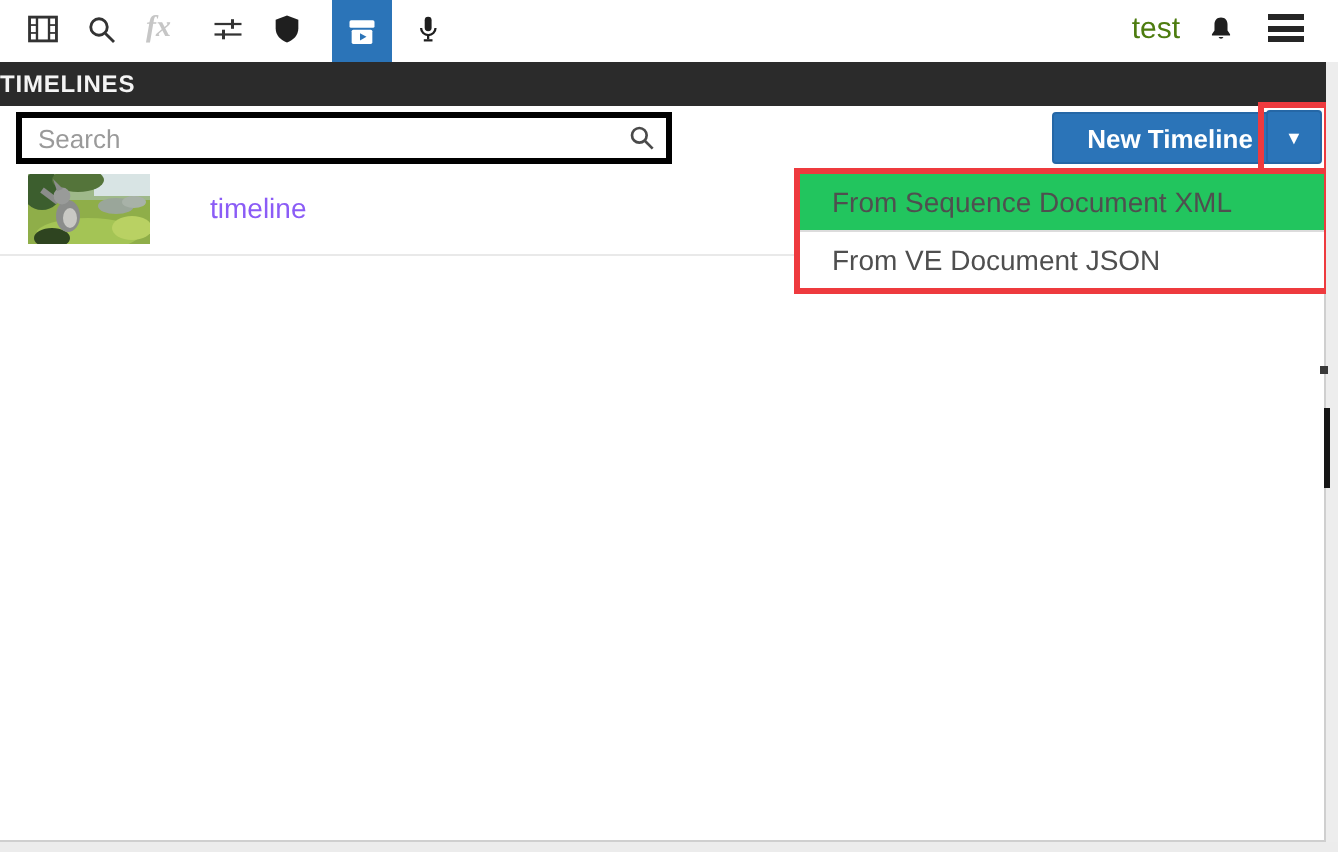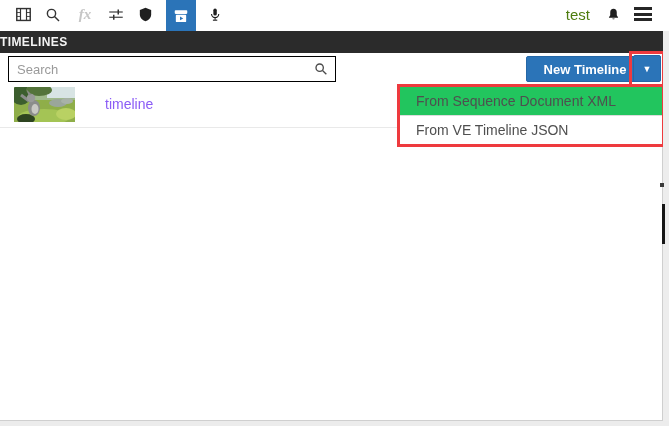--- a/index.html
+++ b/index.html
@@ -2,35 +2,35 @@
 <html><head>
 <meta charset="utf-8">
 <style>
   * { margin:0; padding:0; box-sizing:border-box; }
   html,body { width:669px; height:426px; font-family:"Liberation Sans", sans-serif; background:#ececec; }
   .app { position:absolute; left:0; top:0; width:669px; height:426px; overflow:hidden; }
   .panel-bg { position:absolute; left:0; top:0; width:663px; height:421px; background:#ffffff; border-right:1px solid #cfcfcf; border-bottom:1px solid #cfcfcf; }
 
   
   .navbar { position:absolute; left:0; top:0; width:669px; height:31px; background:#ffffff; }
-  .nav-icon { position:absolute; top:0; height:29px; display:flex; align-items:center; justify-content:center; cursor:pointer;font-weight:bold; }
+  .nav-icon { position:absolute; top:0; height:29px; display:flex; align-items:center; justify-content:flex-start; cursor:pointer;font-weight:bold; }
   .nav-icon svg { display:block; }
   .fx-glyph { font-family:"Liberation Serif", serif; font-style:italic; font-size:15px; color:#c6c6c6; }
   .active-tab { position:absolute; left:166px; top:0; width:30px; height:31px; background:#2b74b8; display:flex; align-items:center; justify-content:center; }
   .username { position:absolute; right:79px; top:6px; font-size:15px; color:#4d7c0f; cursor:pointer; }
   .hamburger { position:absolute; left:634px; top:7px; width:18px; cursor:pointer; }
   .hamburger div { height:3px; background:#262626; margin-bottom:2.6px; }
 
   
   .section-bar { position:absolute; left:0; top:31px; width:663px; height:22px; background:#2b2b2b; display:flex; align-items:center; }
   .section-title { color:#f4f4f4; font-size:12px; font-weight:bold; letter-spacing:0.4px; }
 
   
   .search-wrap { position:absolute; left:8px; top:56px; width:328px; height:26px; }
-  .search-input { width:100%; height:100%; border:1px solid #000000; padding:0 28px 0 8px; font-size:13px; color:#0369a1; font-family:"Liberation Sans", sans-serif; outline:none; }
+  .search-input { width:100%; height:100%; border:3px solid #000000; padding:0 28px 0 8px; font-size:13px; color:#0369a1; font-family:"Liberation Sans", sans-serif; outline:none; }
   .search-input::placeholder { color:#9a9a9a; }
   .search-glass { position:absolute; right:7px; top:5px; cursor:pointer; }
 
   .btn-new { position:absolute; left:526px; top:56px; width:118px; height:26px; background:#2b74b8; color:#ffffff; border:1px solid #2567a6; border-radius:2px; font-size:13px; font-weight:bold; font-family:"Liberation Sans", sans-serif; cursor:pointer; }
   .caret-annot { position:absolute; left:629px; top:51px; width:36px; height:36px; border:3px solid #ee3a3e; }
   .btn-caret { position:absolute; left:633px; top:55px; width:28px; height:27px; background:#2b74b8; color:#ffffff; border:1px solid #2567a6; border-radius:2px; font-size:9px; cursor:pointer; font-family:"Liberation Sans", sans-serif; }
 
   
   .dropdown-annot { position:absolute; left:397px; top:84px; width:268px; height:63px; border:3px solid #ee3a3e; background:#ffffff; }
   .dropdown-item { position:absolute; left:0; width:262px; height:28px; display:flex; align-items:center; padding-left:16px; font-size:14px; color:#4f4f4f; cursor:pointer; white-space:nowrap; }
@@ -165,20 +165,20 @@
       <circle cx="17" cy="11" r="4.2" fill="#999b99"></circle>
       <path d="M14.5 8.5 L12.5 2.5 L17.5 7.5 Z" fill="#8b8d8b"></path>
     </svg>
   </div>
   <a class="timeline-link">timeline</a>
   <div class="row-divider"></div>
 
   <div class="dropdown-annot">
     <div class="dropdown-item dd-item-0">From Sequence Document XML</div>
     <div class="dd-divider"></div>
-    <div class="dropdown-item dd-item-1">From VE Timeline JSON</div>
+    <div class="dropdown-item dd-item-1">From VE Document JSON</div>
   </div>
 
   <div class="gutter"></div>
   <div class="scroll-dot"></div>
   <div class="scroll-thumb"></div>
   <div class="bottom-strip"></div>
 </div>
 
 </body></html>

